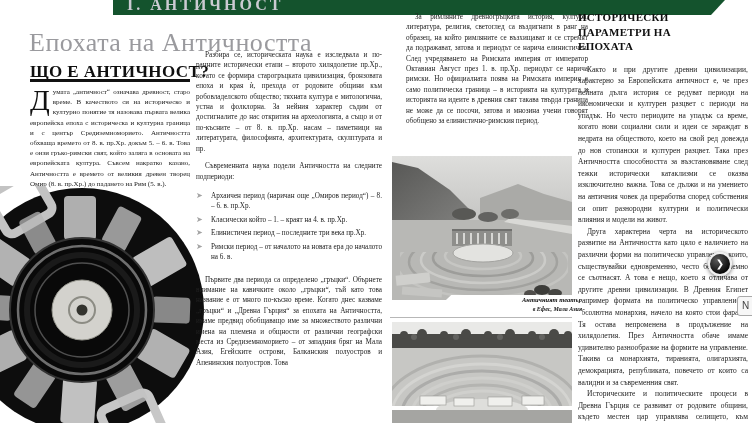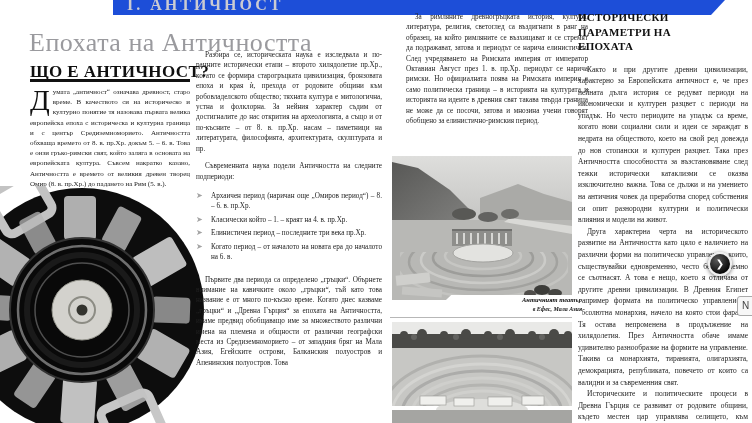--- a/index.html
+++ b/index.html
@@ -1,19 +1,19 @@
 <!DOCTYPE html>
 <html><head>
 <meta charset="utf-8">
 <style>
   html,body{margin:0;padding:0;background:#888;}
   #page{position:relative;width:752px;height:423px;background:#ffffff;overflow:hidden;
         font-family:"Liberation Serif", serif;color:#1c1c1c;}
   
-  .band{position:absolute;left:113px;top:0;width:612px;height:15px;background:#1d4ed8;
+  .band{position:absolute;left:113px;top:0;width:612px;height:15px;background:#14532d;
         clip-path:polygon(0 0,100% 0,calc(100% - 14px) 100%,0 100%);overflow:hidden;}
   .band-label{display:block;margin:-4px 0 0 14px;font-size:16px;letter-spacing:3px;
         color:#cbcbd2;font-weight:bold;white-space:nowrap;}
   
   .page-title{position:absolute;left:29px;top:28px;font-size:26px;color:#9a9a9e;
         letter-spacing:.5px;white-space:nowrap;}
   .sec-heading{position:absolute;left:30px;top:62px;font-size:17px;font-weight:bold;
         letter-spacing:.4px;color:#0f0f0f;}
   .sec-rule{position:absolute;left:30px;top:79px;width:160px;height:2.5px;background:#111;}
   
@@ -141,21 +141,21 @@
       <li>
         <span class="arrow">➤</span>
         <span class="ptext"><span class="bold">Класически който</span><span> – 1. – краят на 4. в. пр.Хр.</span></span>
       </li>
       <li>
         <span class="arrow">➤</span>
         <span class="ptext"><span class="bold">Елинистичен период</span><span> – последните три века пр.Хр.</span></span>
       </li>
       <li>
         <span class="arrow">➤</span>
-        <span class="ptext"><span class="bold">Когато период</span><span> – от началото на новата ера до началото на 6. в.</span></span>
+        <span class="ptext"><span class="bold">Римски период</span><span> – от началото на новата ера до началото на 6. в.</span></span>
       </li>
     </ul>
     <p class="indent p3" style="margin-bottom:0">Първите два периода са определено „гръцки“. Обърнете внимание на кавичките около „гръцки“, тъй като това название е от много по-късно време. Когато днес казваме „гръцки“ и „Древна Гърция“ за епохата на Античността, имаме предвид обобщаващо име за множеството различни имена на племена и общности от различни географски места из Средиземноморието – от западния бряг на Мала Азия, Егейските острови, Балканския полуостров и Апенинския полуостров. Това</p>
   </div>
 
   <div class="col" id="col3">
     <p class="indent" style="margin:0">За римляните древногръцката история, култура, литература, религия, светоглед са въздигнати в ранг на образец, на който римляните се възхищават и се стремят да подражават, затова и периодът се нарича елинистичен. След учредяването на Римската империя от император Октавиан Август през 1. в. пр.Хр. периодът се нарича римски. Но официалната поява на Римската империя е само политическа граница – в историята на културата и историята на идеите в древния свят такава твърда граница не може да се посочи, затова и мнозина учени говорят обобщено за елинистично-римския период.</p>
   </div>
 
   <svg id="photo1" class="fig" viewBox="0 0 180 144">

